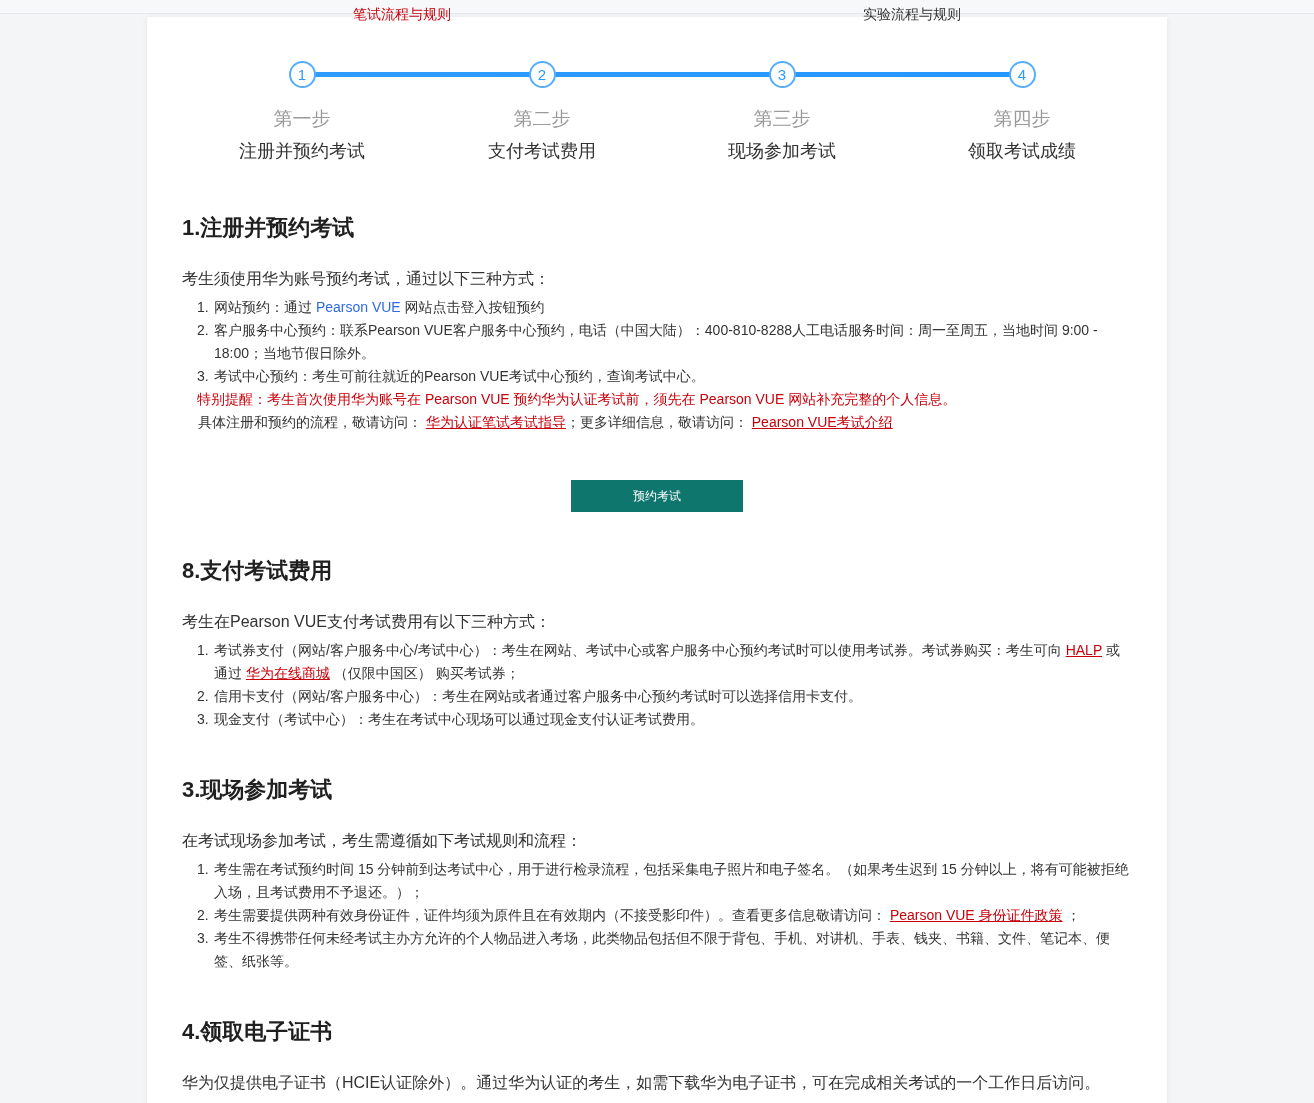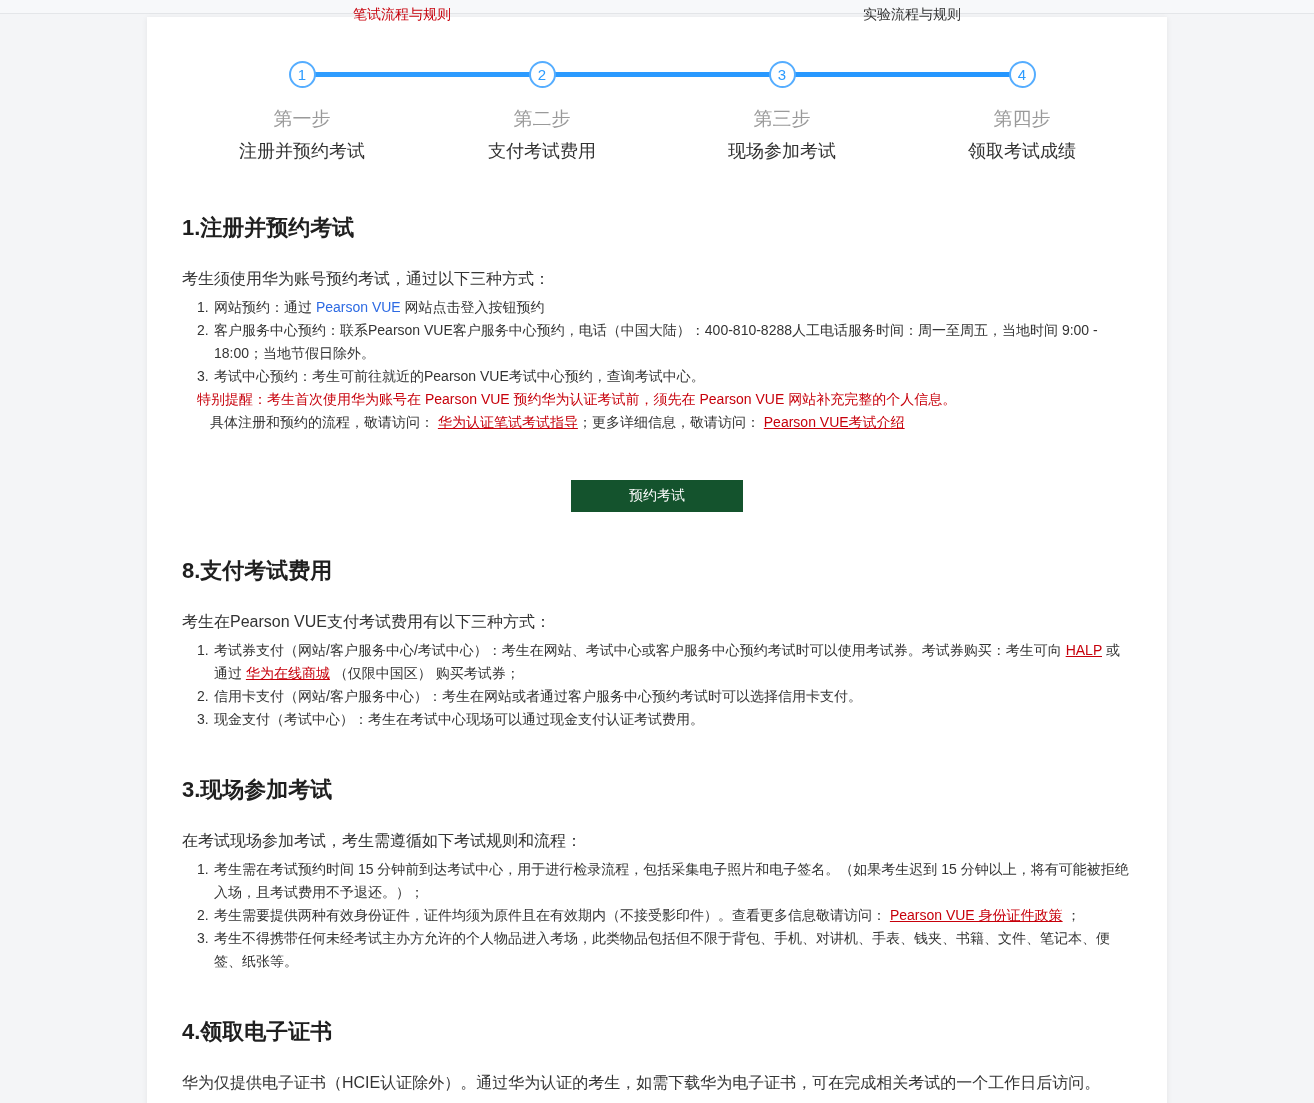--- a/index.html
+++ b/index.html
@@ -60,30 +60,30 @@
     font-size:22px; font-weight:bold; color:#1f1f1f;
     margin:44px 0 0;
   }
   .section-heading.first { margin-top:50px; }
   .intro { margin:24px 0 0; font-size:16px; line-height:23px; color:#333; }
   .olist { margin:6px 0 0; }
   .oli { display:flex; margin-left:15px; font-size:14px; line-height:23px; }
   .oli .num { flex:0 0 17px; }
   .oli .li-body { flex:1; }
   .note-red { margin-left:15px; font-size:14px; line-height:23px; color:#c7000b; }
-  .note2 { margin-left:28px; font-size:14px; line-height:23px; }
+  .note2 { margin-left:16px; font-size:14px; line-height:23px; }
 
   .lnk-blue { color:#2d6ae3; cursor:pointer; }
   .lnk-red { color:#c7000b; text-decoration:underline; cursor:pointer; }
 
   .btn {
     display:block; margin:46px auto 0;
     height:32px; border:none; cursor:pointer;
-    background:#14532d; color:#ffffff;
-    font-size:14px; font-family:inherit;
+    background:#0f766e; color:#ffffff;
+    font-size:12px; font-family:inherit;
   }
   .btn-book { width:172px; }
 </style>
 </head>
 <body>
 
 <div class="topbar">
   <div class="tabs-wrap">
     <div class="tab active">笔试流程与规则</div>
     <div class="tab">实验流程与规则</div>

